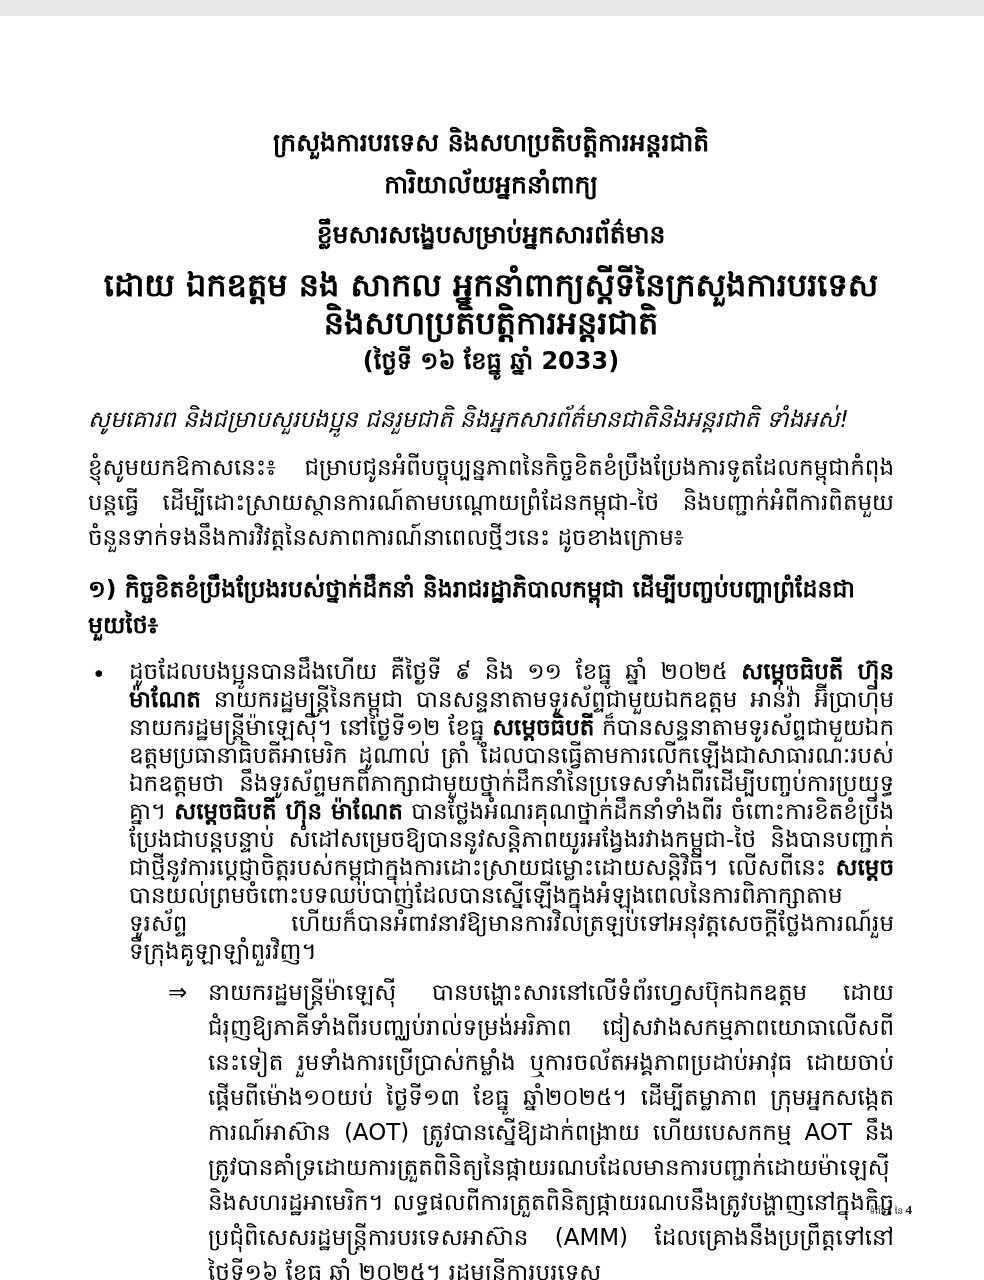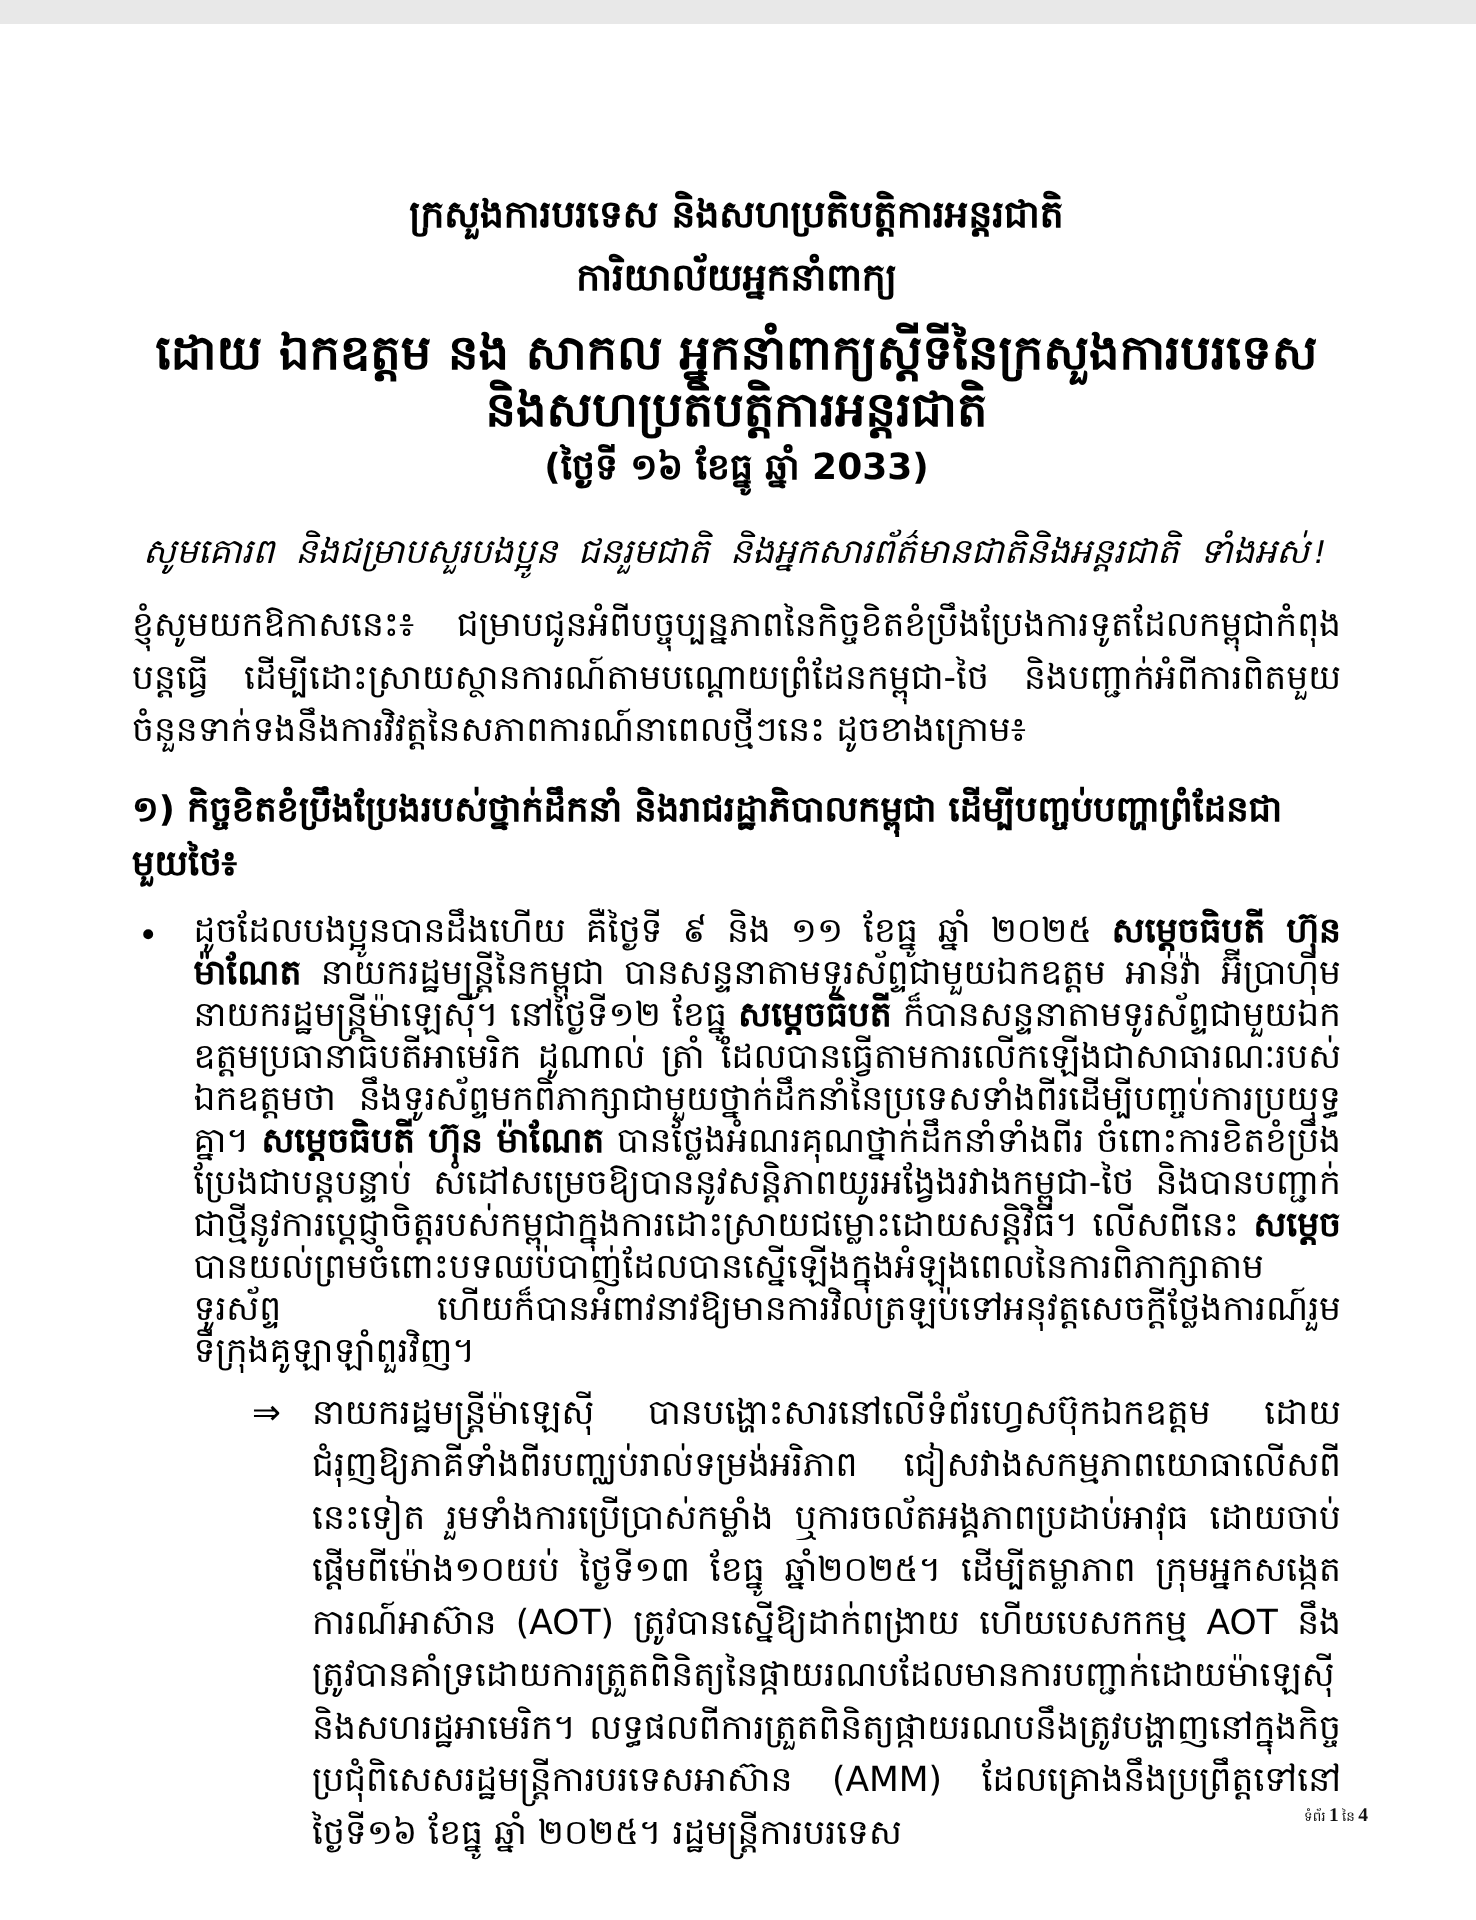--- a/index.html
+++ b/index.html
@@ -10,21 +10,21 @@
   }
   .content{padding:106px 90px 0 88px;}
   .center{text-align:center;}
   .b{font-weight:700;}
   .title-line{font-weight:700;font-size:25px;line-height:42px;}
   .title-gap{margin-top:8px;}
   .byline{font-weight:700;font-size:32px;line-height:38px;margin-top:10px;}
   .dateline{font-weight:700;font-size:24px;line-height:38px;}
   .greeting{
     font-style:italic;font-size:23px;line-height:34px;
-    margin-top:22px;text-align:center;font-family:Liberation Mono, monospace;
+    margin-top:22px;text-align:left;
   }
   .para{
     font-size:23px;line-height:35px;text-align:justify;margin-top:14px;
   }
   .sec-heading{
     font-weight:700;font-size:23.5px;line-height:36px;margin-top:16px;
     text-align:left;
   }
   .bullet-row{display:flex;margin-top:14px;}
   .bullet-marker{
@@ -54,20 +54,21 @@
 </head>
 <body>
 
 <div class="doc">
   <div class="content">
 
     <div class="center title-line">ក្រសួងការបរទេស និងសហប្រតិបត្តិការអន្តរជាតិ</div>
 
     <div class="center title-line">ការិយាល័យអ្នកនាំពាក្យ</div>
 
+    <div class="center title-line title-gap">ខ្លឹមសារសង្ខេបសម្រាប់អ្នកសារព័ត៌មាន</div>
 
     <div class="center byline">ដោយ ឯកឧត្តម នង សាកល អ្នកនាំពាក្យស្តីទីនៃក្រសួងការបរទេស និងសហប្រតិបត្តិការអន្តរជាតិ</div>
 
     <div class="center dateline">(ថ្ងៃទី ១៦ ខែធ្នូ ឆ្នាំ 2033)</div>
 
     <div class="greeting">សូមគោរព និងជម្រាបសួរបងប្អូន ជនរួមជាតិ និងអ្នកសារព័ត៌មានជាតិនិងអន្តរជាតិ ទាំងអស់!</div>
 
     <div class="para">ខ្ញុំសូមយកឱកាសនេះ៖ ជម្រាបជូនអំពីបច្ចុប្បន្នភាពនៃកិច្ចខិតខំប្រឹងប្រែងការទូតដែលកម្ពុជាកំពុងបន្តធ្វើ ដើម្បីដោះស្រាយស្ថានការណ៍តាមបណ្ដោយព្រំដែនកម្ពុជា-ថៃ និងបញ្ជាក់អំពីការពិតមួយចំនួនទាក់ទងនឹងការវិវត្តនៃសភាពការណ៍នាពេលថ្មីៗនេះ ដូចខាងក្រោម៖</div>
 
     <div class="sec-heading">១) កិច្ចខិតខំប្រឹងប្រែងរបស់ថ្នាក់ដឹកនាំ និងរាជរដ្ឋាភិបាលកម្ពុជា ដើម្បីបញ្ចប់បញ្ហាព្រំដែនជាមួយថៃ៖</div>

